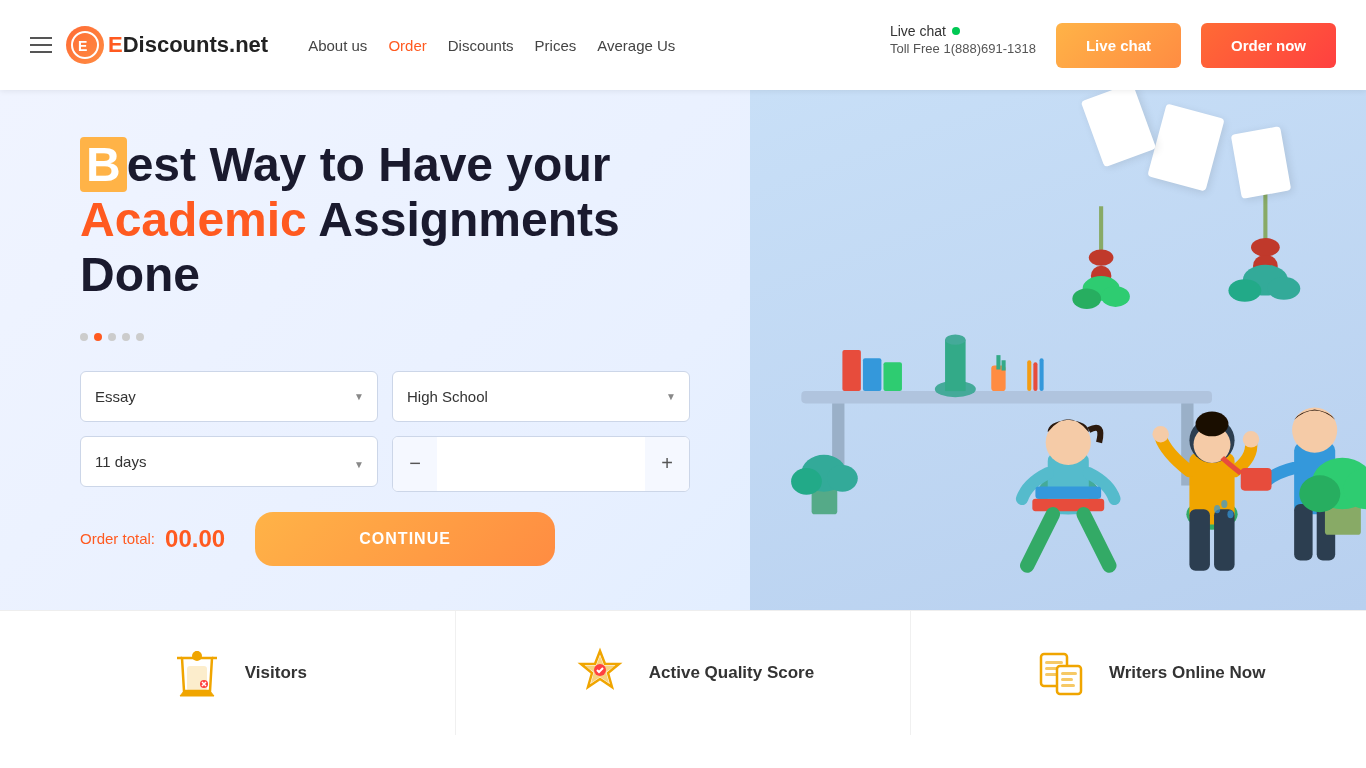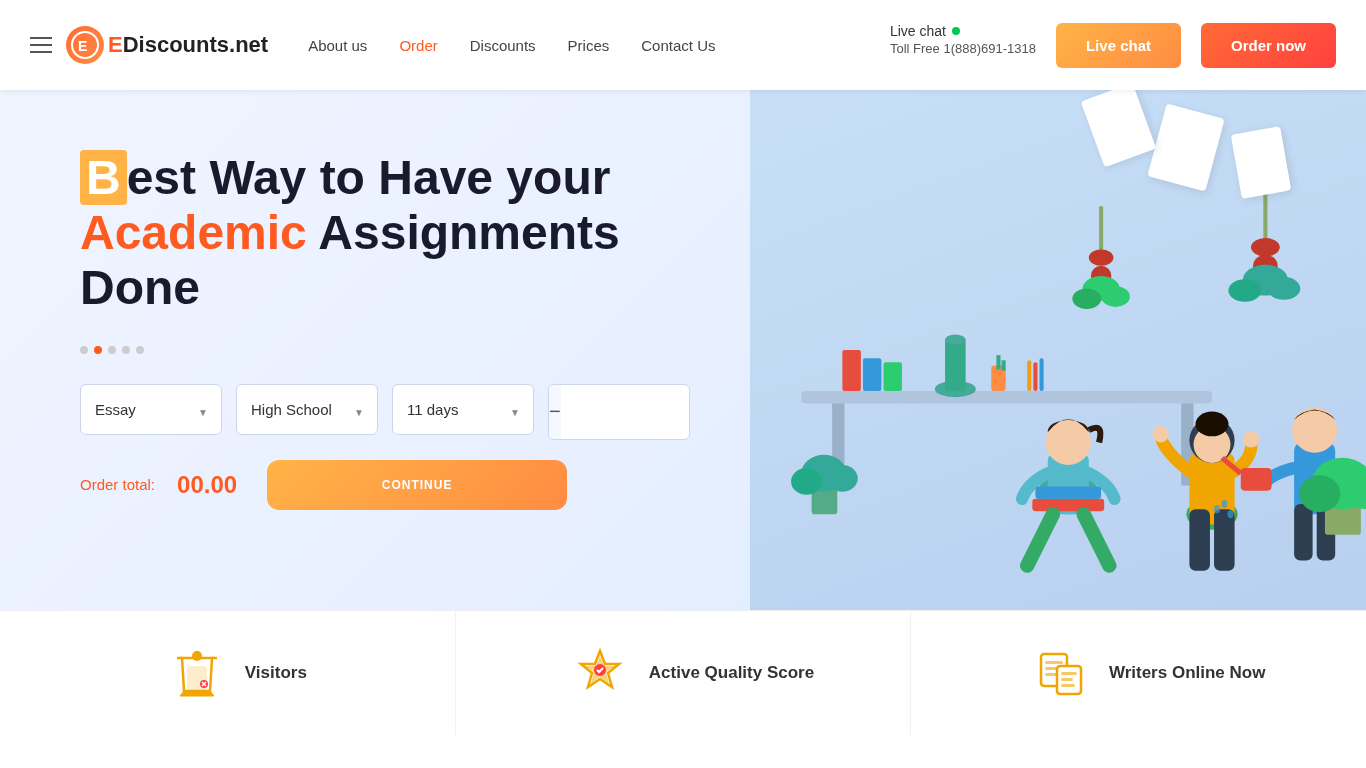--- a/index.html
+++ b/index.html
@@ -53,21 +53,21 @@
       color: white;
       font-size: 18px;
       font-weight: 900;
     }
     .logo-text { color: #222; }
     .logo-text .e { color: #ff5a20; }
 
     .nav {
       display: flex;
       align-items: center;
-      gap: 32px;
+      gap: 21px;
       margin-left: 40px;
     }
     .nav a {
       text-decoration: none;
       font-size: 15px;
       color: #444;
       font-weight: 500;
     }
     .nav a.active { color: #ff5a20; }
 
@@ -124,21 +124,21 @@
     
     .hero {
       display: flex;
       min-height: 520px;
       background: linear-gradient(135deg, #f0f4ff 0%, #e8f0ff 50%, #d8eaff 100%);
       position: relative;
       overflow: hidden;
     }
     .hero-left {
       flex: 0 0 750px;
-      padding: 60px 60px 40px 80px;
+      padding: 47px 60px 40px 80px;
       position: relative;
       z-index: 2;
     }
     .hero-right {
       flex: 1;
       background: linear-gradient(160deg, #c8dff7 0%, #b8d0ef 100%);
       position: relative;
       overflow: hidden;
     }
 
@@ -167,21 +167,21 @@
       width: 8px;
       height: 8px;
       border-radius: 50%;
       background: #ccc;
     }
     .dot.active { background: #ff5a20; }
 
     
     .order-form {
       display: grid;
-      grid-template-columns: 1fr 1fr 1fr 1fr;
+      grid-template-columns: 1fr 1fr;
       gap: 14px;
       margin-bottom: 20px;
     }
     .form-select, .form-input {
       width: 100%;
       padding: 16px 14px;
       border: 1.5px solid #ccd6e8;
       border-radius: 6px;
       font-size: 15px;
       color: #333;
@@ -235,39 +235,39 @@
 
     .order-bottom {
       display: flex;
       align-items: center;
       gap: 30px;
       margin-top: 10px;
     }
     .order-total {
       display: flex;
       align-items: center;
-      gap: 22px;
+      gap: 10px;
     }
     .order-total-label {
       font-size: 15px;
       color: #ff5a20;
       font-weight: 500;
     }
     .order-total-amount {
       font-size: 24px;
       font-weight: 800;
       color: #ff5a20;
     }
     .btn-continue {
       background: linear-gradient(135deg, #ffb347, #ff8c42);
       color: white;
       border: none;
       padding: 18px 60px;
-      border-radius: 12px;
-      font-size: 12px;
+      border-radius: 18px;
+      font-size: 16px;
       font-weight: 700;
       cursor: pointer;
       letter-spacing: 1px;
       flex: 1;
       max-width: 300px;
     }
 
     
     .stats {
       display: flex;
@@ -345,21 +345,21 @@
         <span class="e">E</span><span>Discounts.net</span>
       </span>
     </a>
   </div>
 
   <nav class="nav">
     <a href="#">About us</a>
     <a href="#" class="active">Order</a>
     <a href="#">Discounts</a>
     <a href="#">Prices</a>
-    <a href="#">Contact Us</a>
+    <a href="#">Average Us</a>
   </nav>
 
   <div class="header-right">
     <div class="contact-info">
       <div class="live-chat">
         <span>Live chat</span>
         <span class="live-dot"></span>
       </div>
       <div class="toll-free">Toll Free 1(888)691-1318</div>
     </div>

